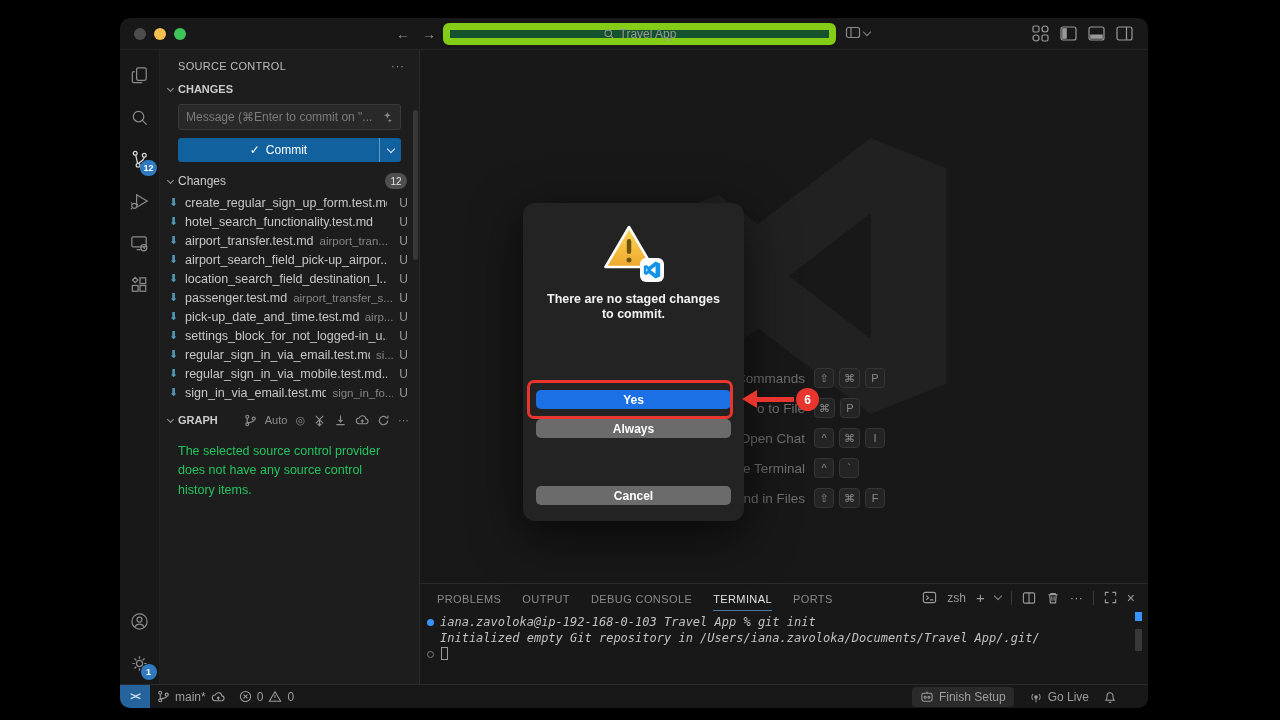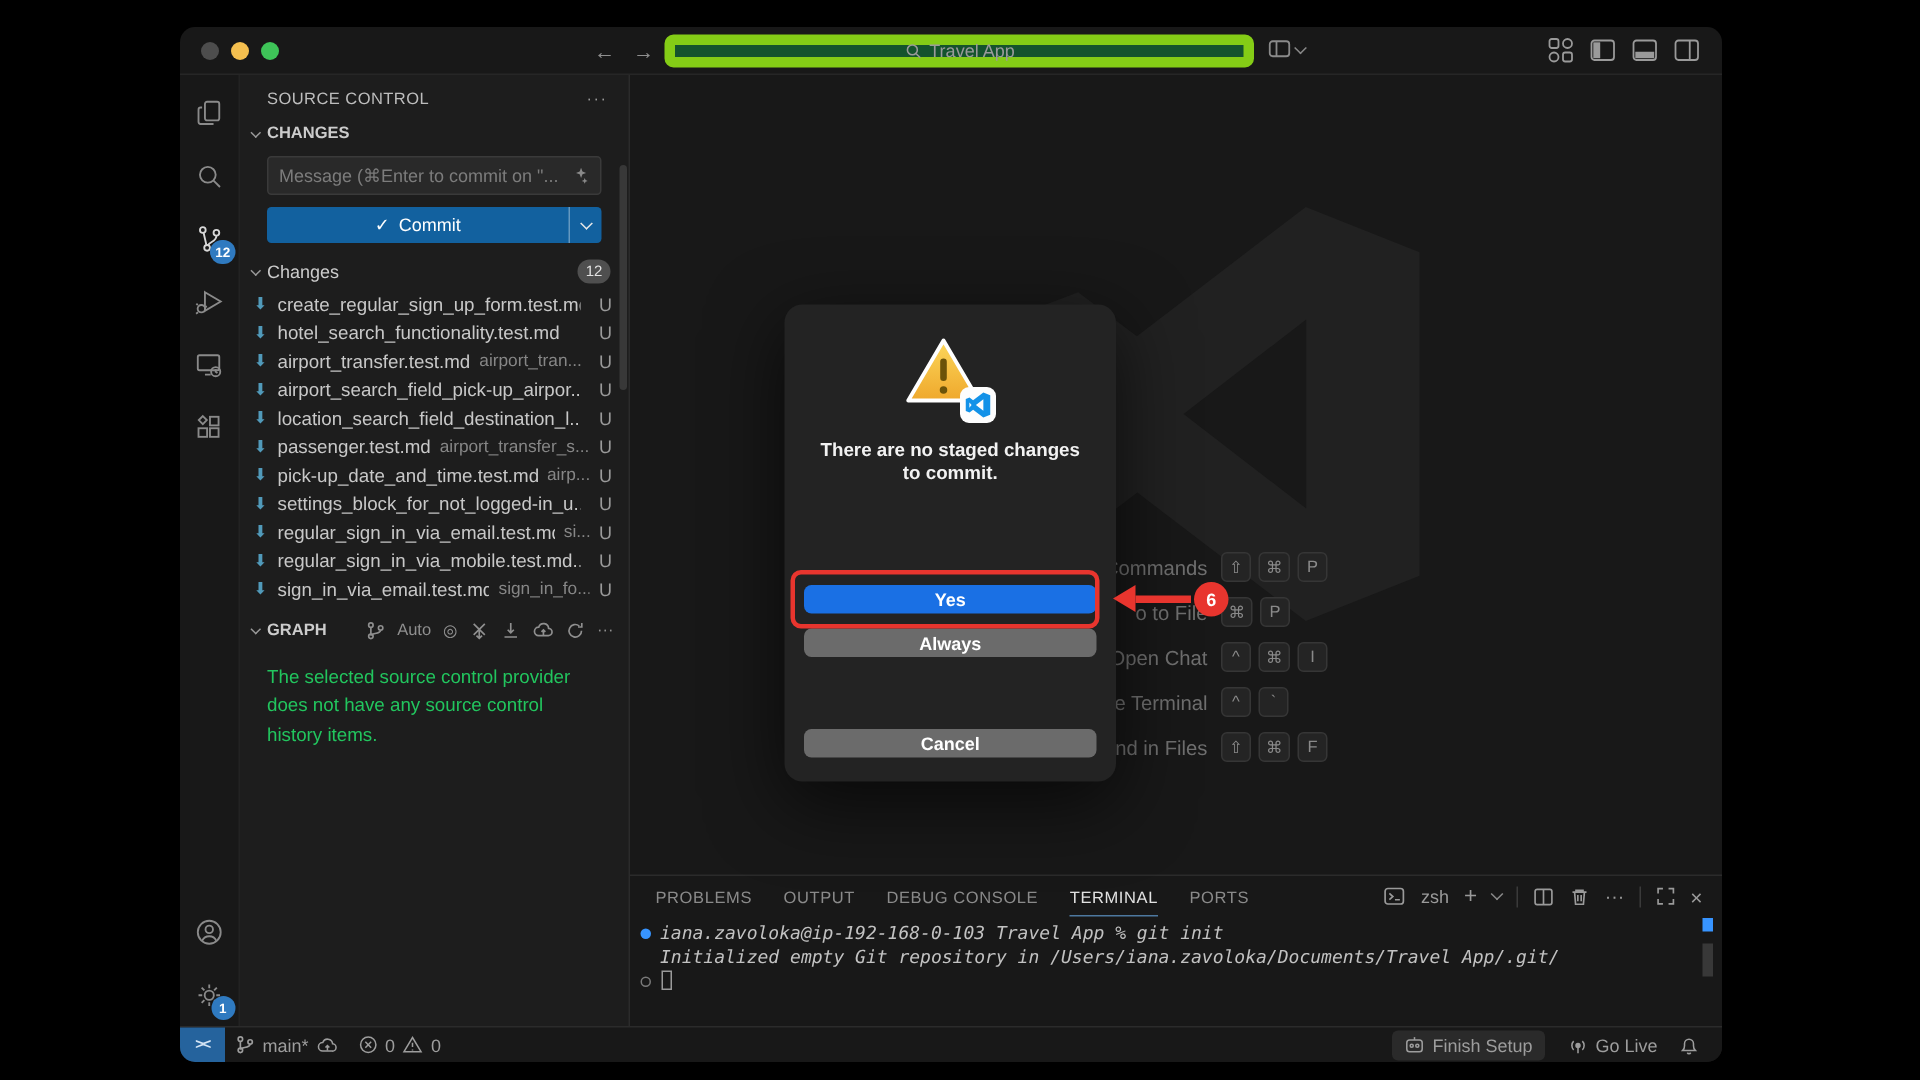--- a/index.html
+++ b/index.html
@@ -107,21 +107,21 @@
   .ts-mark { width:7px; height:9px; background:#3794ff; }
   .ts-thumb { width:7px; height:22px; background:#383838; margin-top:8px; }
 
   
   .statusbar { position:absolute; left:0; right:0; bottom:0; height:24px; background:#181818;
     border-top:1px solid #2b2b2b; display:flex; align-items:center;
     color:#9d9d9d; font-size:12px; }
   .remote { width:30px; height:100%; background:#25639d; color:#d5e5f5;
     display:grid; place-items:center; font-size:10px; font-weight:bold; letter-spacing:-1px; }
   .sb-item { display:flex; align-items:center; gap:5px; padding:0 7px; height:100%; }
-  .sb-right { margin-left:auto; display:flex; align-items:center; height:100%; padding-right:8px; }
+  .sb-right { margin-left:auto; display:flex; align-items:center; height:100%; padding-right:24px; }
   .finish { background:#2a2a2a; border-radius:4px; height:20px; margin-right:8px; padding:0 8px; }
 
   
   .dialog { position:absolute; left:523px; top:203px; width:221px; height:318px;
     background:#232323; border-radius:12px; box-shadow:0 14px 50px rgba(0,0,0,.65);
     z-index:40; text-align:center; }
   .dlg-icon { margin-top:21px; position:relative; display:inline-block; width:64px; height:54px; }
   .dlg-p1 { margin:10px auto 0; width:180px; color:#f2f2f2; font-size:12.5px;
     font-weight:bold; line-height:1.2; }
   .dlg-p2 { margin:15px auto 0; width:184px; color:#f2f2f2; font-size:12.5px;

